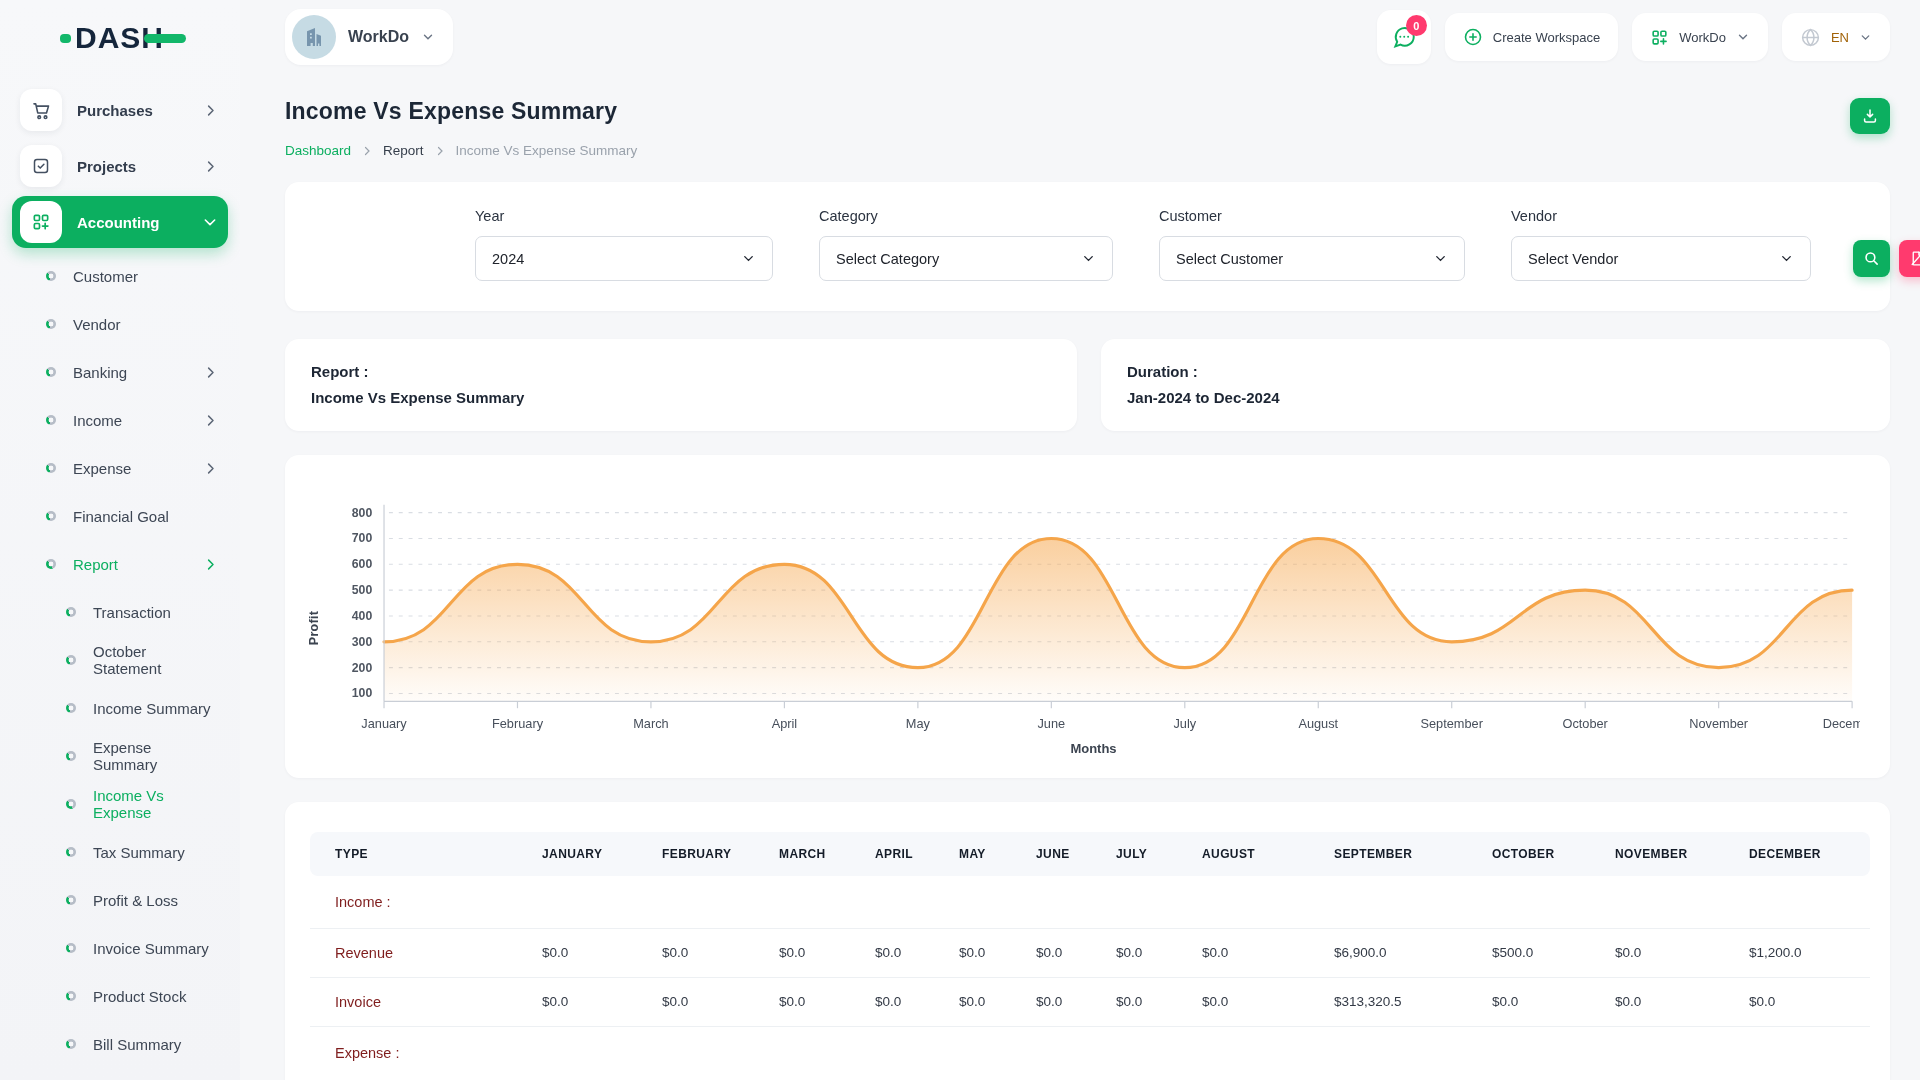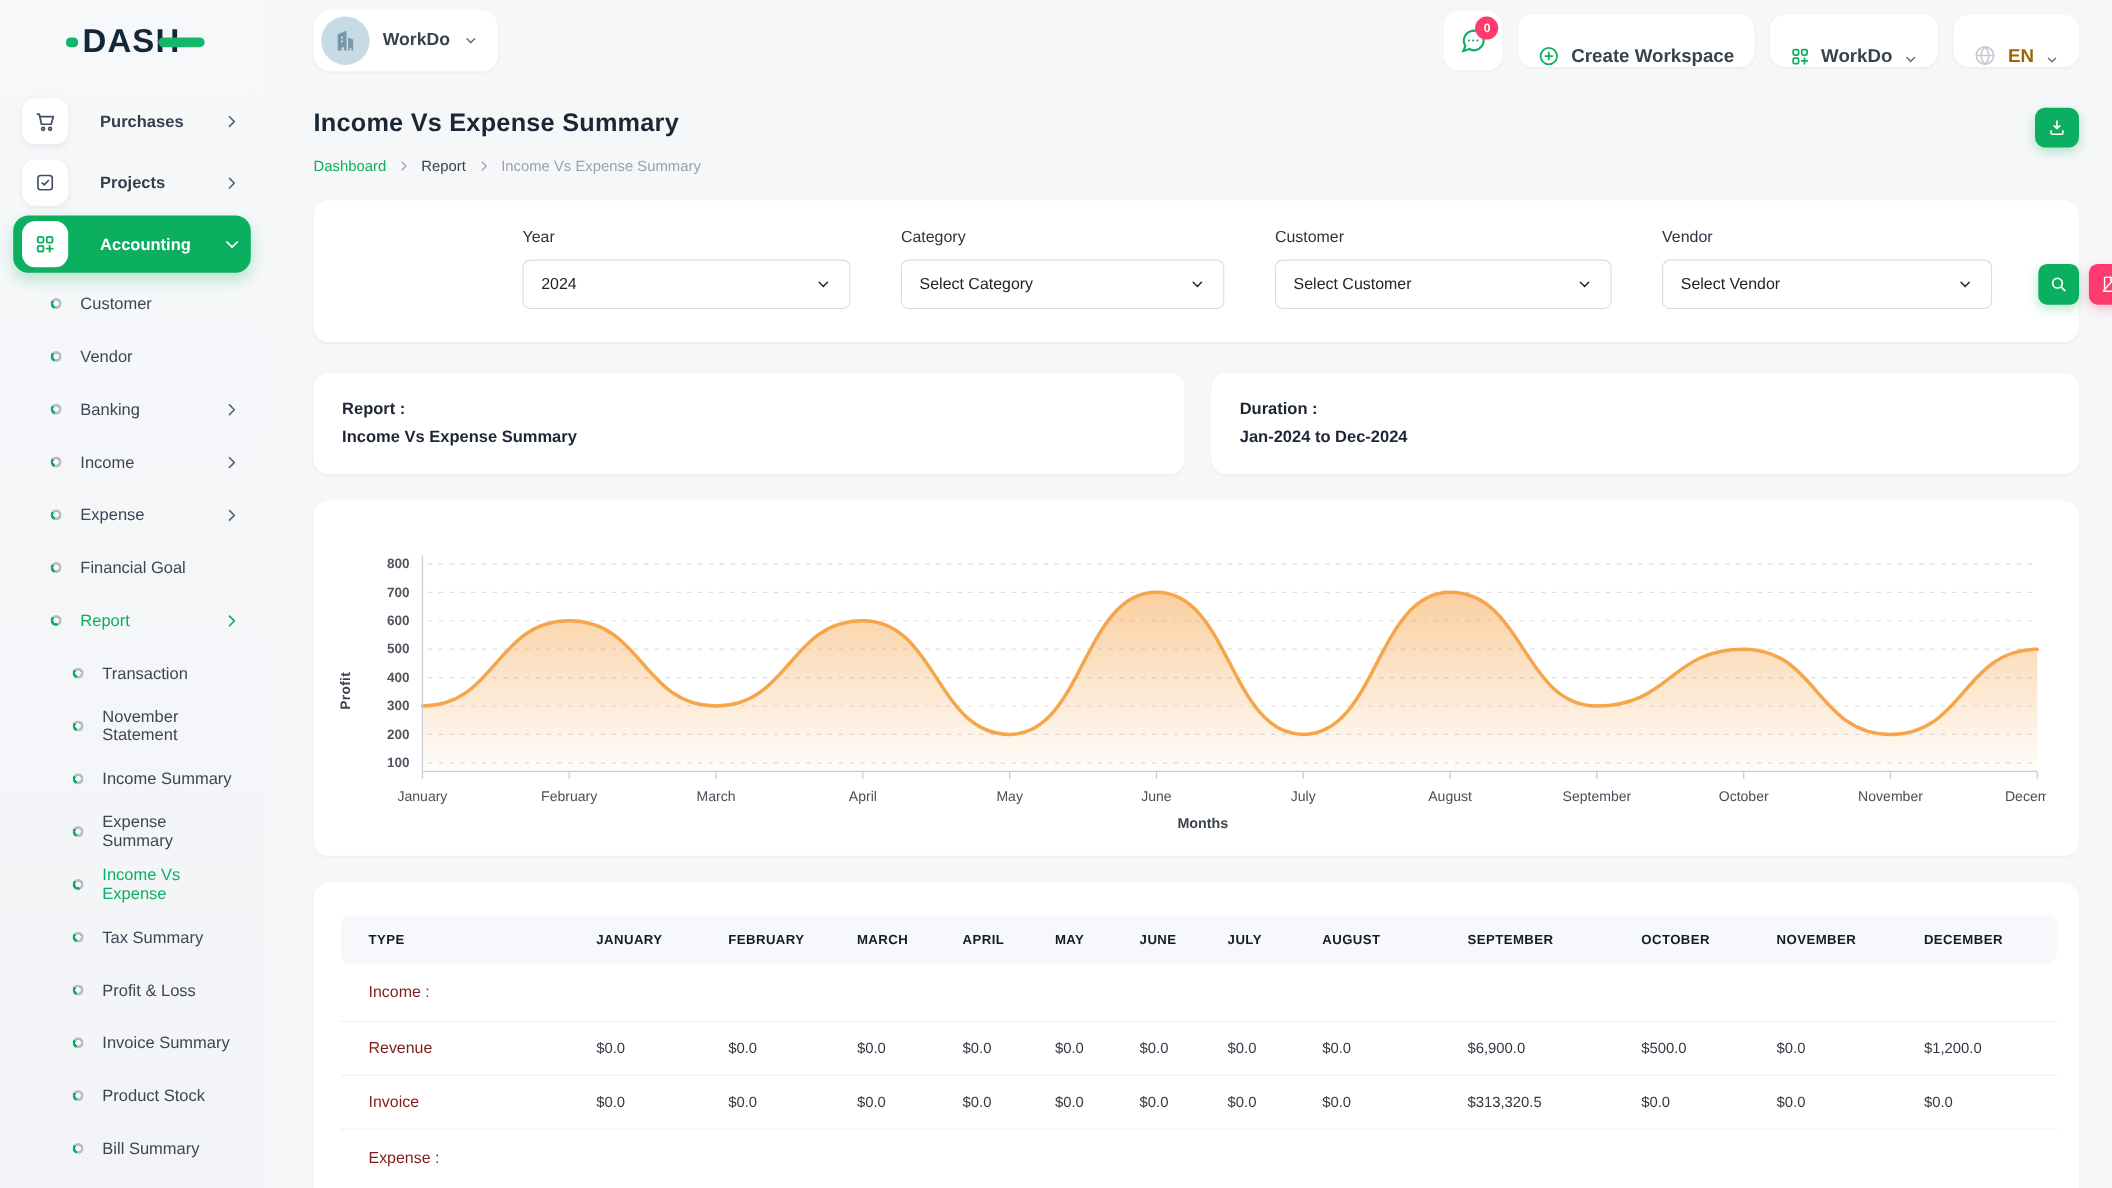--- a/index.html
+++ b/index.html
@@ -5,21 +5,21 @@
   *{margin:0;padding:0;box-sizing:border-box}
   html,body{width:1920px;height:1080px;overflow:hidden}
   body{background:#f6f7f9;font-family:"Liberation Sans","DejaVu Sans",sans-serif;color:#2b3340}
   svg{display:block}
   
   .sidebar{position:fixed;left:0;top:0;width:240px;height:1080px;overflow:hidden;padding-top:14px;background:linear-gradient(180deg,#f7f8fa,#f3f4f7)}
   .logo{display:flex;align-items:center;height:48px;padding-left:60px;position:relative;margin-bottom:22px}
   .logo-pre{width:11px;height:9px;border-radius:4px;background:#12b76a;margin-right:4px}
   .logo-text{font-size:30px;font-weight:800;letter-spacing:1px;color:#15263c}
   .logo-post{width:42px;height:9px;border-radius:5px;background:#12b76a;margin-left:-20px;position:relative;z-index:2}
-  .side-top{display:flex;align-items:center;gap:29px;height:52px;margin:4px 12px;padding:0 10px 0 8px;cursor:pointer;border-radius:14px}
+  .side-top{display:flex;align-items:center;gap:15px;height:52px;margin:4px 12px;padding:0 10px 0 8px;cursor:pointer;border-radius:14px}
   .icon-sq{width:42px;height:42px;min-width:42px;background:#ffffff;border-radius:12px;display:flex;align-items:center;justify-content:center;color:#445061;box-shadow:0 2px 6px rgba(25,39,61,.07)}
   .side-top .lbl{flex:1;font-size:15px;font-weight:700;color:#333d4d}
   .side-top .chev{color:#5c6676;display:flex}
   .side-top.active{background:#0CAF60;box-shadow:0 6px 14px rgba(12,175,96,.28)}
   .side-top.active .lbl{color:#fff}
   .side-top.active .chev{color:#fff}
   .side-top.active .icon-sq{color:#0CAF60;box-shadow:none}
   .sub-item{display:flex;align-items:center;gap:17px;height:48px;padding-left:46px;padding-right:22px;font-size:15px;color:#3d4654;cursor:pointer}
   .sub-item .dot{width:10px;height:10px;min-width:10px;border-radius:50%;background:
      radial-gradient(circle at center,#f6f7f9 0 2.4px,transparent 2.6px),
@@ -33,21 +33,21 @@
      conic-gradient(from 160deg,#0CAF60 0 150deg,#b6bdc7 150deg 360deg)}
   
   .main{margin-left:240px;height:1080px;overflow:hidden;padding:0 30px 0 45px}
   .topbar{display:flex;align-items:center;height:70px;margin-top:2px}
   .ws-pill{display:flex;align-items:center;gap:12px;background:#fff;border-radius:16px;padding:6px 18px 6px 7px;height:56px;cursor:pointer;box-shadow:0 1px 3px rgba(16,24,40,.04)}
   .avatar{width:44px;height:44px;border-radius:50%;background:#c6dbe4;display:flex;align-items:center;justify-content:center;color:#7795ad}
   .ws-pill .lbl{font-size:16px;font-weight:600;color:#39424f}
   .tb-right{margin-left:auto;display:flex;align-items:center;gap:14px}
   .msg-btn{position:relative;width:54px;height:54px;background:#fff;border-radius:14px;display:flex;align-items:center;justify-content:center;cursor:pointer;box-shadow:0 1px 3px rgba(16,24,40,.04)}
   .badge{position:absolute;top:5px;right:4px;min-width:21px;height:21px;border-radius:50%;background:#FF3A6E;color:#fff;font-size:11px;font-weight:700;display:flex;align-items:center;justify-content:center}
-  .pill{display:flex;align-items:flex-end;gap:10px;background:#fff;border-radius:14px;height:48px;padding:0 18px;cursor:pointer;font-size:17px;font-weight:700;color:#39424f;box-shadow:0 1px 3px rgba(16,24,40,.04)}
+  .pill{display:flex;align-items:center;gap:10px;background:#fff;border-radius:14px;height:48px;padding:0 18px;cursor:pointer;font-size:13px;font-weight:400;color:#39424f;box-shadow:0 1px 3px rgba(16,24,40,.04)}
   .pill .grn{color:#0CAF60}
   .pill .gry{color:#c3c9d1}
   .chev-sm{color:#6a7484;display:flex}
   
   .page-head{display:flex;align-items:flex-start;margin-top:26px}
   .page-title{font-size:23px;font-weight:700;color:#1c2736;letter-spacing:.2px}
   .crumbs{display:flex;align-items:center;gap:10px;margin-top:18px;font-size:13.5px}
   .crumbs .link{color:#0CAF60;cursor:pointer}
   .crumbs .mid{color:#353e4b;cursor:pointer}
   .crumbs .cur{color:#9aa2ac}
@@ -192,21 +192,21 @@
             <path d="M9 5l7 7-7 7"></path>
           </svg>
         </span>
       </div>
       <div class="sub-item lv2">
         <span class="dot"></span>
         <span>Transaction</span>
       </div>
       <div class="sub-item lv2">
         <span class="dot"></span>
-        <span>November Statement</span>
+        <span>October Statement</span>
       </div>
       <div class="sub-item lv2">
         <span class="dot"></span>
         <span>Income Summary</span>
       </div>
       <div class="sub-item lv2">
         <span class="dot"></span>
         <span>Expense Summary</span>
       </div>
       <div class="sub-item lv2 active">

